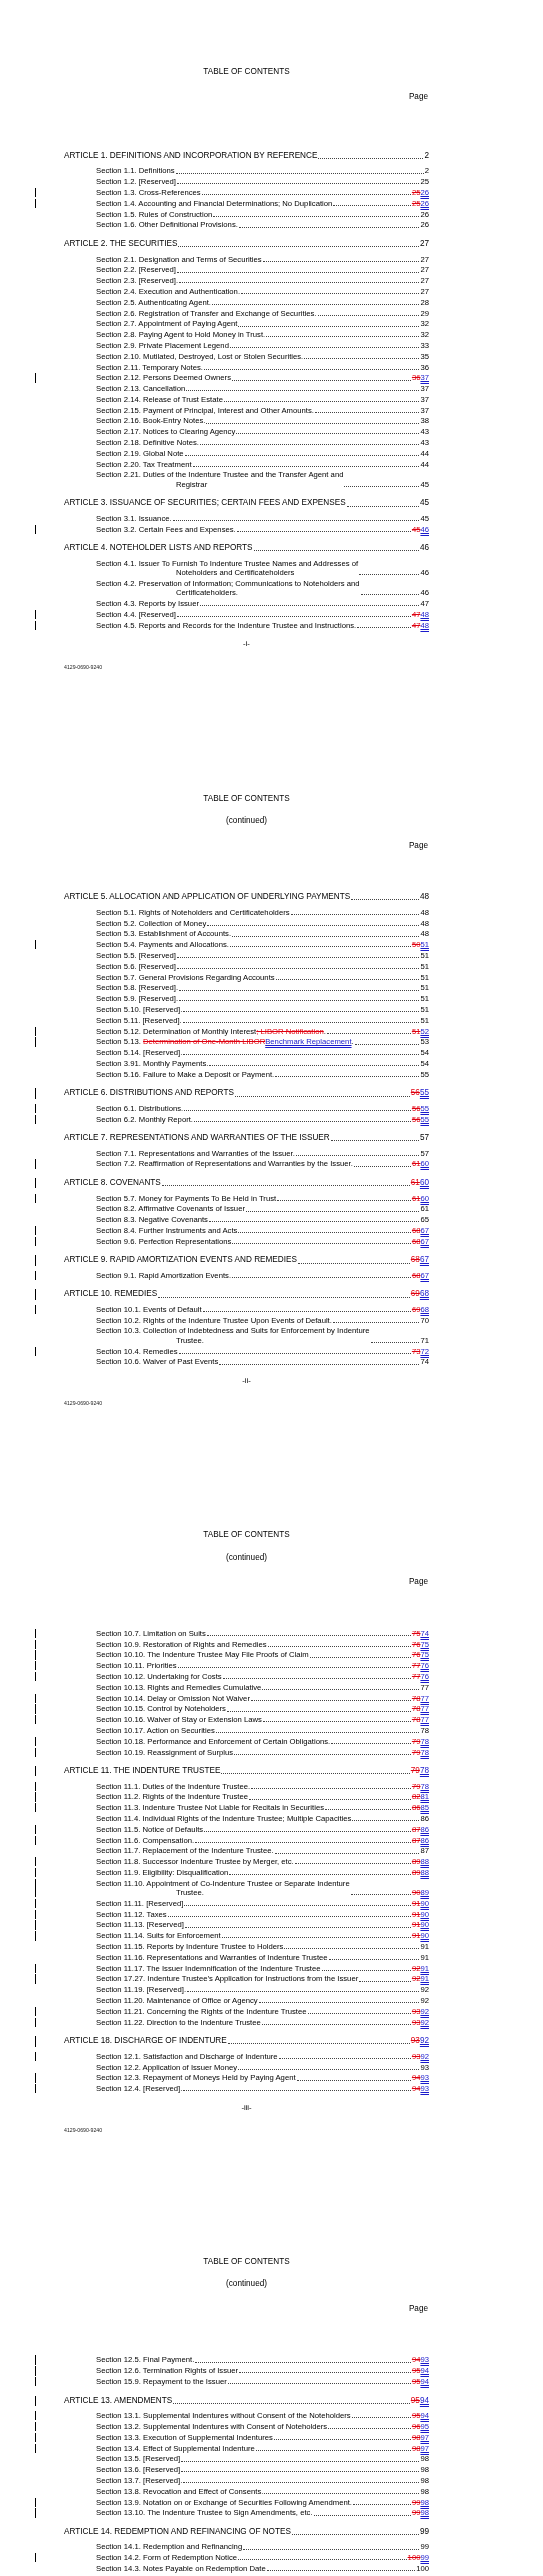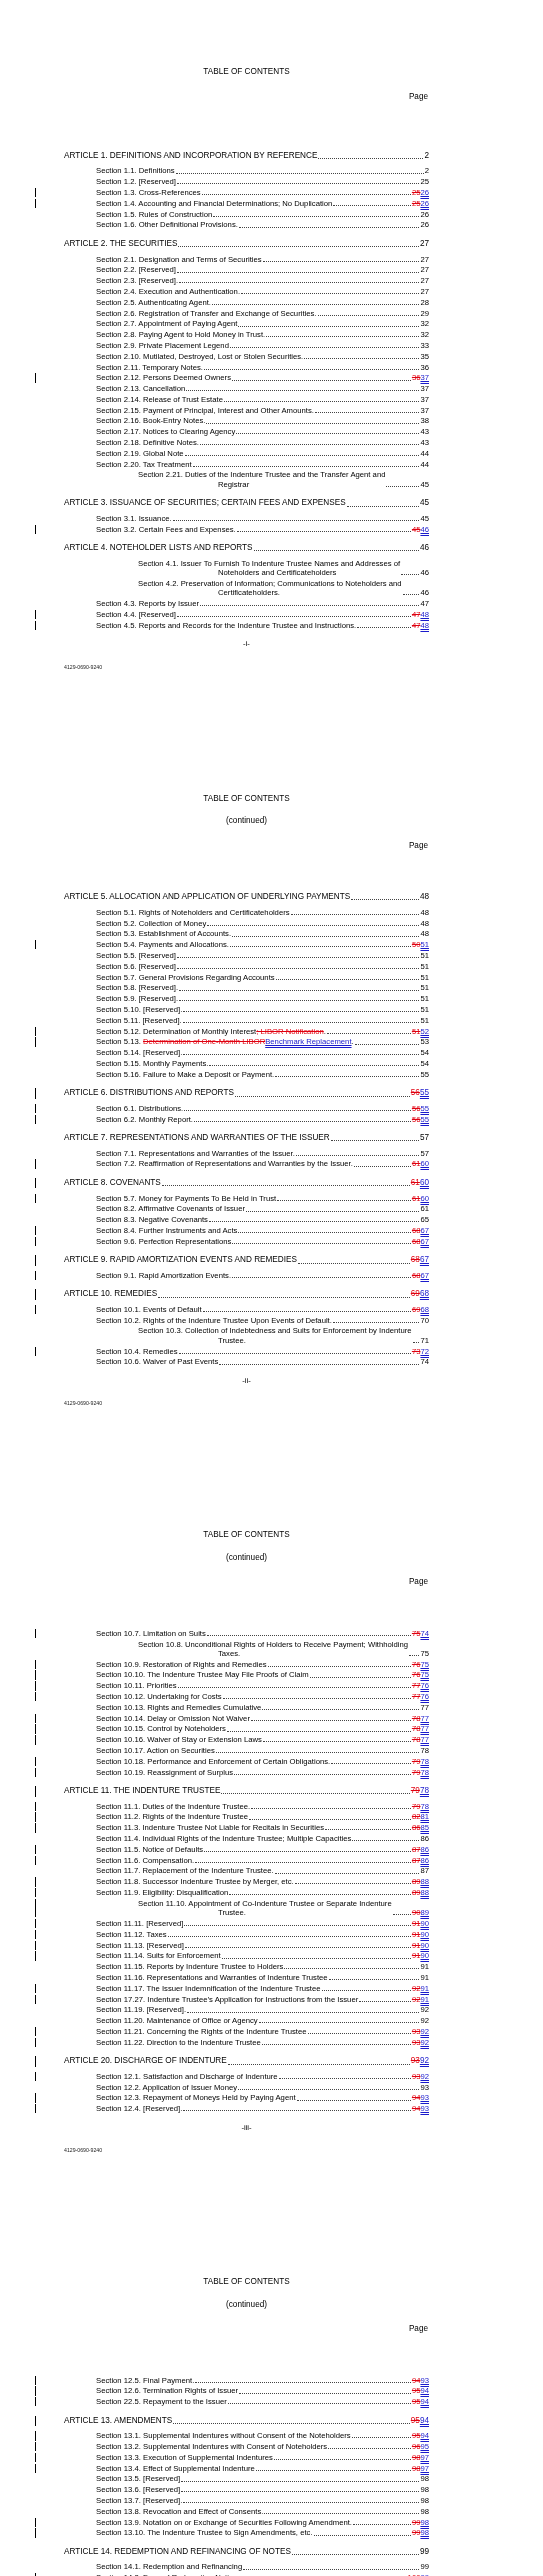--- a/index.html
+++ b/index.html
@@ -10,21 +10,21 @@
   .toc-title { text-align: center; font-size: 8.2px; line-height: 10.3px; margin: 0; }
   .toc-sub { text-align: center; font-size: 8.2px; line-height: 10.3px; margin: 12px; }
   .page-label { text-align: right; font-size: 8.2px; line-height: 10.3px; margin: 14.4px 0 0 0; padding-right: 1px; }
   .toc-body { margin-top: 41px; }
   .page-1 .toc-body { margin-top: 49px; }
   .article { display: flex; align-items: flex-end; font-size: 8.2px; line-height: 10.3px; margin: 9.3px 0 5.2px 0; position: relative; }
   .article:first-child { margin-top: 18px; }
   .entry { display: flex; align-items: flex-end; font-size: 7.7px; line-height: 9.3px; margin: 0 0 1.5px 32px; position: relative; }
   .entry .label { white-space: normal; }
   .entry.wrap { align-items: flex-end; }
-  .entry.wrap .label { display: block; max-width: 289px; margin-left: 42px; }
+  .entry.wrap .label { display: block; max-width: 289px; }
   .entry.wrap .cont { display: block; padding-left: 80px; }
   .leader { flex: 1; border-bottom: 0.5px dotted #444; margin: 0 1px 2.1px 1px; min-width: 5.2px; }
   .pg { white-space: nowrap; text-align: right; }
   .del { color: #e0000f; text-decoration: line-through; }
   .ins { color: #1a1acc; text-decoration: underline double; text-decoration-color: #1a1acc; }
   .changebar { position: absolute; left: -29px; top: 0; bottom: 0; width: 0.5px; border-left: 0.5px solid #000; }
   .entry .changebar { left: -61px; }
   .footer-num { text-align: center; font-size: 7.7px; margin-top: 9.3px; }
   .doc-id { font-size: 5.2px; margin-top: 15.5px; color: #222; }
   .spacer-2 { height: 124px; }
@@ -317,21 +317,21 @@
           <span class="label"><span>Section 5.13. </span><span class="del">Determination of One-Month LIBOR</span><span class="ins">Benchmark Replacement</span><span>.</span></span>
           <span class="leader"></span>
           <span class="pg"><span>53</span></span>
         </div>
         <div class="entry">
           <span class="label"><span>Section 5.14. [Reserved].</span></span>
           <span class="leader"></span>
           <span class="pg"><span>54</span></span>
         </div>
         <div class="entry">
-          <span class="label"><span>Section 5.15. Monthly Payments.</span></span>
+          <span class="label"><span>Section 3.91. Monthly Payments.</span></span>
           <span class="leader"></span>
           <span class="pg"><span>54</span></span>
         </div>
         <div class="entry">
           <span class="label"><span>Section 5.16. Failure to Make a Deposit or Payment.</span></span>
           <span class="leader"></span>
           <span class="pg"><span>55</span></span>
         </div>
         <div class="article">
           <span class="changebar"></span>
@@ -455,148 +455,143 @@
       <p class="toc-title">TABLE OF CONTENTS</p>
       <p class="toc-sub">(continued)</p>
       <p class="page-label">Page</p>
       <div class="toc-body">
         <div class="entry">
           <span class="changebar"></span>
           <span class="label"><span>Section 10.7. Limitation on Suits</span></span>
           <span class="leader"></span>
           <span class="pg"><span class="del">75</span><span class="ins">74</span></span>
         </div>
+        <div class="entry">
+          <span class="changebar"></span>
+          <span class="label"><span>Section 10.9. Restoration of Rights and Remedies</span></span>
+          <span class="leader"></span>
+          <span class="pg"><span class="del">76</span><span class="ins">75</span></span>
+        </div>
+        <div class="entry">
+          <span class="changebar"></span>
+          <span class="label"><span>Section 10.10. The Indenture Trustee May File Proofs of Claim</span></span>
+          <span class="leader"></span>
+          <span class="pg"><span class="del">76</span><span class="ins">75</span></span>
+        </div>
+        <div class="entry">
+          <span class="changebar"></span>
+          <span class="label"><span>Section 10.11. Priorities</span></span>
+          <span class="leader"></span>
+          <span class="pg"><span class="del">77</span><span class="ins">76</span></span>
+        </div>
+        <div class="entry">
+          <span class="changebar"></span>
+          <span class="label"><span>Section 10.12. Undertaking for Costs</span></span>
+          <span class="leader"></span>
+          <span class="pg"><span class="del">77</span><span class="ins">76</span></span>
+        </div>
+        <div class="entry">
+          <span class="label"><span>Section 10.13. Rights and Remedies Cumulative</span></span>
+          <span class="leader"></span>
+          <span class="pg"><span>77</span></span>
+        </div>
+        <div class="entry">
+          <span class="changebar"></span>
+          <span class="label"><span>Section 10.14. Delay or Omission Not Waiver</span></span>
+          <span class="leader"></span>
+          <span class="pg"><span class="del">78</span><span class="ins">77</span></span>
+        </div>
+        <div class="entry">
+          <span class="changebar"></span>
+          <span class="label"><span>Section 10.15. Control by Noteholders</span></span>
+          <span class="leader"></span>
+          <span class="pg"><span class="del">78</span><span class="ins">77</span></span>
+        </div>
+        <div class="entry">
+          <span class="changebar"></span>
+          <span class="label"><span>Section 10.16. Waiver of Stay or Extension Laws</span></span>
+          <span class="leader"></span>
+          <span class="pg"><span class="del">78</span><span class="ins">77</span></span>
+        </div>
+        <div class="entry">
+          <span class="label"><span>Section 10.17. Action on Securities</span></span>
+          <span class="leader"></span>
+          <span class="pg"><span>78</span></span>
+        </div>
+        <div class="entry">
+          <span class="changebar"></span>
+          <span class="label"><span>Section 10.18. Performance and Enforcement of Certain Obligations.</span></span>
+          <span class="leader"></span>
+          <span class="pg"><span class="del">79</span><span class="ins">78</span></span>
+        </div>
+        <div class="entry">
+          <span class="changebar"></span>
+          <span class="label"><span>Section 10.19. Reassignment of Surplus</span></span>
+          <span class="leader"></span>
+          <span class="pg"><span class="del">79</span><span class="ins">78</span></span>
+        </div>
+        <div class="article">
+          <span class="changebar"></span>
+          <span class="label"><span>ARTICLE 11. THE INDENTURE TRUSTEE</span></span>
+          <span class="leader"></span>
+          <span class="pg"><span class="del">79</span><span class="ins">78</span></span>
+        </div>
+        <div class="entry">
+          <span class="changebar"></span>
+          <span class="label"><span>Section 11.1. Duties of the Indenture Trustee.</span></span>
+          <span class="leader"></span>
+          <span class="pg"><span class="del">79</span><span class="ins">78</span></span>
+        </div>
+        <div class="entry">
+          <span class="changebar"></span>
+          <span class="label"><span>Section 11.2. Rights of the Indenture Trustee</span></span>
+          <span class="leader"></span>
+          <span class="pg"><span class="del">82</span><span class="ins">81</span></span>
+        </div>
+        <div class="entry">
+          <span class="changebar"></span>
+          <span class="label"><span>Section 11.3. Indenture Trustee Not Liable for Recitals in Securities</span></span>
+          <span class="leader"></span>
+          <span class="pg"><span class="del">86</span><span class="ins">85</span></span>
+        </div>
+        <div class="entry">
+          <span class="label"><span>Section 11.4. Individual Rights of the Indenture Trustee; Multiple Capacities</span></span>
+          <span class="leader"></span>
+          <span class="pg"><span>86</span></span>
+        </div>
+        <div class="entry">
+          <span class="changebar"></span>
+          <span class="label"><span>Section 11.5. Notice of Defaults</span></span>
+          <span class="leader"></span>
+          <span class="pg"><span class="del">87</span><span class="ins">86</span></span>
+        </div>
+        <div class="entry">
+          <span class="changebar"></span>
+          <span class="label"><span>Section 11.6. Compensation.</span></span>
+          <span class="leader"></span>
+          <span class="pg"><span class="del">87</span><span class="ins">86</span></span>
+        </div>
+        <div class="entry">
+          <span class="label"><span>Section 11.7. Replacement of the Indenture Trustee.</span></span>
+          <span class="leader"></span>
+          <span class="pg"><span>87</span></span>
+        </div>
+        <div class="entry">
+          <span class="changebar"></span>
+          <span class="label"><span>Section 11.8. Successor Indenture Trustee by Merger, etc.</span></span>
+          <span class="leader"></span>
+          <span class="pg"><span class="del">89</span><span class="ins">88</span></span>
+        </div>
+        <div class="entry">
+          <span class="changebar"></span>
+          <span class="label"><span>Section 11.9. Eligibility: Disqualification</span></span>
+          <span class="leader"></span>
+          <span class="pg"><span class="del">89</span><span class="ins">88</span></span>
+        </div>
         <div class="entry wrap">
-          <span class="label"><span>Section 10.8. Unconditional Rights of Holders to Receive Payment; Withholding</span><span class="cont"><span>Taxes.</span></span></span>
-          <span class="leader"></span>
-          <span class="pg"><span>75</span></span>
-        </div>
-        <div class="entry">
-          <span class="changebar"></span>
-          <span class="label"><span>Section 10.9. Restoration of Rights and Remedies</span></span>
-          <span class="leader"></span>
-          <span class="pg"><span class="del">76</span><span class="ins">75</span></span>
-        </div>
-        <div class="entry">
-          <span class="changebar"></span>
-          <span class="label"><span>Section 10.10. The Indenture Trustee May File Proofs of Claim</span></span>
-          <span class="leader"></span>
-          <span class="pg"><span class="del">76</span><span class="ins">75</span></span>
-        </div>
-        <div class="entry">
-          <span class="changebar"></span>
-          <span class="label"><span>Section 10.11. Priorities</span></span>
-          <span class="leader"></span>
-          <span class="pg"><span class="del">77</span><span class="ins">76</span></span>
-        </div>
-        <div class="entry">
-          <span class="changebar"></span>
-          <span class="label"><span>Section 10.12. Undertaking for Costs</span></span>
-          <span class="leader"></span>
-          <span class="pg"><span class="del">77</span><span class="ins">76</span></span>
-        </div>
-        <div class="entry">
-          <span class="label"><span>Section 10.13. Rights and Remedies Cumulative</span></span>
-          <span class="leader"></span>
-          <span class="pg"><span>77</span></span>
-        </div>
-        <div class="entry">
-          <span class="changebar"></span>
-          <span class="label"><span>Section 10.14. Delay or Omission Not Waiver</span></span>
-          <span class="leader"></span>
-          <span class="pg"><span class="del">78</span><span class="ins">77</span></span>
-        </div>
-        <div class="entry">
-          <span class="changebar"></span>
-          <span class="label"><span>Section 10.15. Control by Noteholders</span></span>
-          <span class="leader"></span>
-          <span class="pg"><span class="del">78</span><span class="ins">77</span></span>
-        </div>
-        <div class="entry">
-          <span class="changebar"></span>
-          <span class="label"><span>Section 10.16. Waiver of Stay or Extension Laws</span></span>
-          <span class="leader"></span>
-          <span class="pg"><span class="del">78</span><span class="ins">77</span></span>
-        </div>
-        <div class="entry">
-          <span class="label"><span>Section 10.17. Action on Securities</span></span>
-          <span class="leader"></span>
-          <span class="pg"><span>78</span></span>
-        </div>
-        <div class="entry">
-          <span class="changebar"></span>
-          <span class="label"><span>Section 10.18. Performance and Enforcement of Certain Obligations.</span></span>
-          <span class="leader"></span>
-          <span class="pg"><span class="del">79</span><span class="ins">78</span></span>
-        </div>
-        <div class="entry">
-          <span class="changebar"></span>
-          <span class="label"><span>Section 10.19. Reassignment of Surplus</span></span>
-          <span class="leader"></span>
-          <span class="pg"><span class="del">79</span><span class="ins">78</span></span>
-        </div>
-        <div class="article">
-          <span class="changebar"></span>
-          <span class="label"><span>ARTICLE 11. THE INDENTURE TRUSTEE</span></span>
-          <span class="leader"></span>
-          <span class="pg"><span class="del">79</span><span class="ins">78</span></span>
-        </div>
-        <div class="entry">
-          <span class="changebar"></span>
-          <span class="label"><span>Section 11.1. Duties of the Indenture Trustee.</span></span>
-          <span class="leader"></span>
-          <span class="pg"><span class="del">79</span><span class="ins">78</span></span>
-        </div>
-        <div class="entry">
-          <span class="changebar"></span>
-          <span class="label"><span>Section 11.2. Rights of the Indenture Trustee</span></span>
-          <span class="leader"></span>
-          <span class="pg"><span class="del">82</span><span class="ins">81</span></span>
-        </div>
-        <div class="entry">
-          <span class="changebar"></span>
-          <span class="label"><span>Section 11.3. Indenture Trustee Not Liable for Recitals in Securities</span></span>
-          <span class="leader"></span>
-          <span class="pg"><span class="del">86</span><span class="ins">85</span></span>
-        </div>
-        <div class="entry">
-          <span class="label"><span>Section 11.4. Individual Rights of the Indenture Trustee; Multiple Capacities</span></span>
-          <span class="leader"></span>
-          <span class="pg"><span>86</span></span>
-        </div>
-        <div class="entry">
-          <span class="changebar"></span>
-          <span class="label"><span>Section 11.5. Notice of Defaults</span></span>
-          <span class="leader"></span>
-          <span class="pg"><span class="del">87</span><span class="ins">86</span></span>
-        </div>
-        <div class="entry">
-          <span class="changebar"></span>
-          <span class="label"><span>Section 11.6. Compensation.</span></span>
-          <span class="leader"></span>
-          <span class="pg"><span class="del">87</span><span class="ins">86</span></span>
-        </div>
-        <div class="entry">
-          <span class="label"><span>Section 11.7. Replacement of the Indenture Trustee.</span></span>
-          <span class="leader"></span>
-          <span class="pg"><span>87</span></span>
-        </div>
-        <div class="entry">
-          <span class="changebar"></span>
-          <span class="label"><span>Section 11.8. Successor Indenture Trustee by Merger, etc.</span></span>
-          <span class="leader"></span>
-          <span class="pg"><span class="del">89</span><span class="ins">88</span></span>
-        </div>
-        <div class="entry">
-          <span class="changebar"></span>
-          <span class="label"><span>Section 11.9. Eligibility: Disqualification</span></span>
-          <span class="leader"></span>
-          <span class="pg"><span class="del">89</span><span class="ins">88</span></span>
-        </div>
-        <div class="entry wrap">
           <span class="changebar"></span>
           <span class="label"><span>Section 11.10. Appointment of Co-Indenture Trustee or Separate Indenture</span><span class="cont"><span>Trustee.</span></span></span>
           <span class="leader"></span>
           <span class="pg"><span class="del">90</span><span class="ins">89</span></span>
         </div>
         <div class="entry">
           <span class="changebar"></span>
           <span class="label"><span>Section 11.11. [Reserved]</span></span>
           <span class="leader"></span>
           <span class="pg"><span class="del">91</span><span class="ins">90</span></span>
@@ -658,21 +653,21 @@
           <span class="pg"><span class="del">93</span><span class="ins">92</span></span>
         </div>
         <div class="entry">
           <span class="changebar"></span>
           <span class="label"><span>Section 11.22. Direction to the Indenture Trustee</span></span>
           <span class="leader"></span>
           <span class="pg"><span class="del">93</span><span class="ins">92</span></span>
         </div>
         <div class="article">
           <span class="changebar"></span>
-          <span class="label"><span>ARTICLE 20. DISCHARGE OF INDENTURE</span></span>
+          <span class="label"><span>ARTICLE 18. DISCHARGE OF INDENTURE</span></span>
           <span class="leader"></span>
           <span class="pg"><span class="del">93</span><span class="ins">92</span></span>
         </div>
         <div class="entry">
           <span class="changebar"></span>
           <span class="label"><span>Section 12.1. Satisfaction and Discharge of Indenture</span></span>
           <span class="leader"></span>
           <span class="pg"><span class="del">93</span><span class="ins">92</span></span>
         </div>
         <div class="entry">
@@ -709,21 +704,21 @@
           <span class="pg"><span class="del">94</span><span class="ins">93</span></span>
         </div>
         <div class="entry">
           <span class="changebar"></span>
           <span class="label"><span>Section 12.6. Termination Rights of Issuer</span></span>
           <span class="leader"></span>
           <span class="pg"><span class="del">95</span><span class="ins">94</span></span>
         </div>
         <div class="entry">
           <span class="changebar"></span>
-          <span class="label"><span>Section 22.5. Repayment to the Issuer</span></span>
+          <span class="label"><span>Section 15.9. Repayment to the Issuer</span></span>
           <span class="leader"></span>
           <span class="pg"><span class="del">95</span><span class="ins">94</span></span>
         </div>
         <div class="article">
           <span class="changebar"></span>
           <span class="label"><span>ARTICLE 13. AMENDMENTS</span></span>
           <span class="leader"></span>
           <span class="pg"><span class="del">95</span><span class="ins">94</span></span>
         </div>
         <div class="entry">

